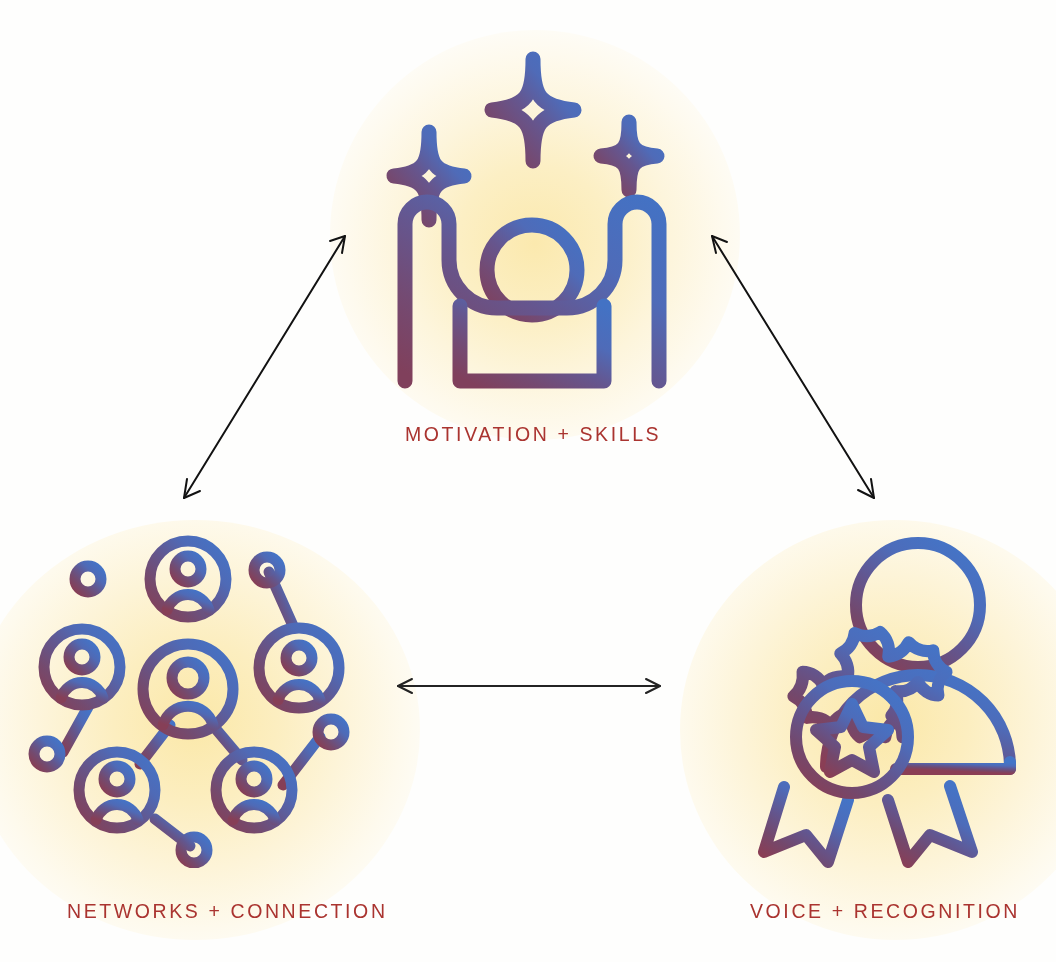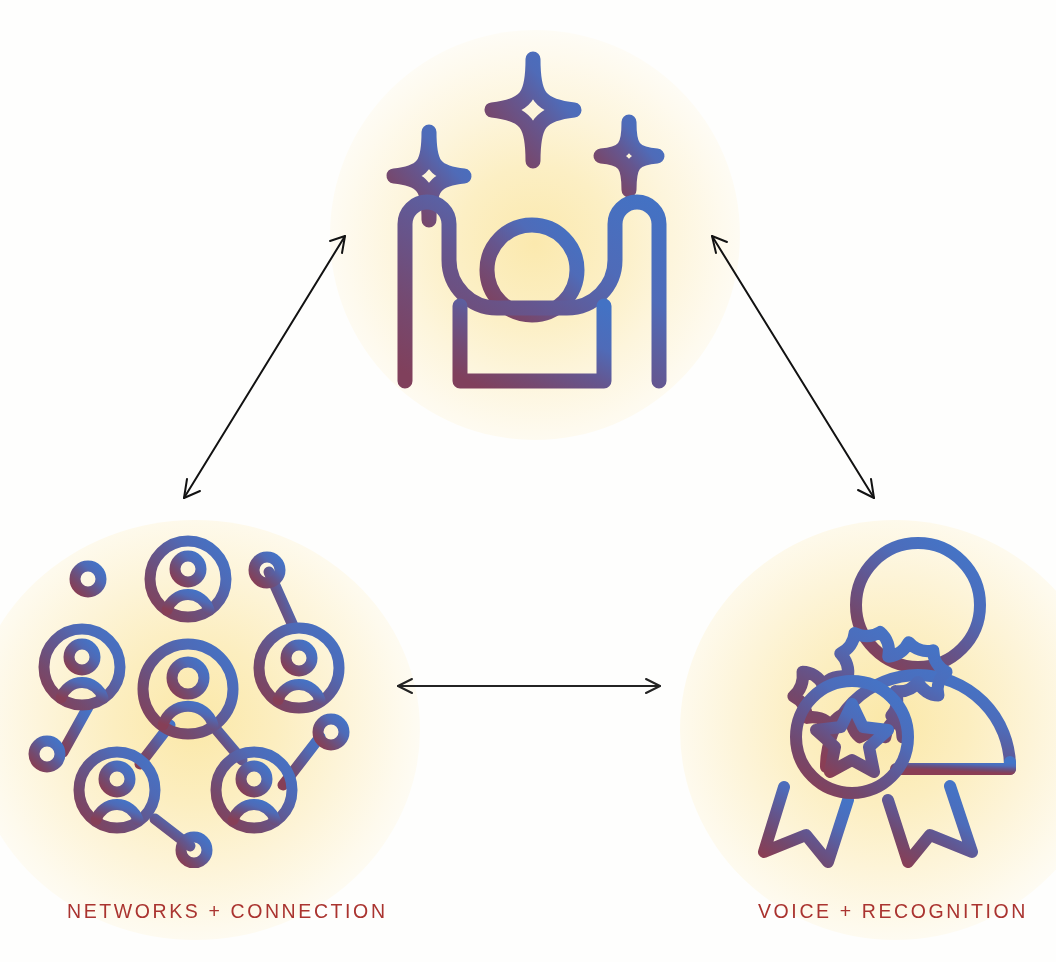--- a/index.html
+++ b/index.html
@@ -71,21 +71,21 @@
     position: absolute;
     color: #aa3430;
     font-size: 19.5px;
     letter-spacing: 2.6px;
     font-weight: 400;
     white-space: nowrap;
     font-family: "Liberation Sans", sans-serif;
   }
   #label-motivation { left: 405px; top: 423px; }
   #label-network    { left: 29px;  top: 900px; margin-left: 38px; }
-  #label-voice      { left: 750px; top: 900px; margin-left: 8px; }
+  #label-voice      { left: 750px; top: 900px; }
 </style>
 </head>
 <body>
 
 <div id="canvas">
 
   <svg width="0" height="0" style="position:absolute" aria-hidden="true">
     <defs>
       <linearGradient id="gradTop" x1="1" y1="0" x2="0.05" y2="1">
         <stop offset="0%" stop-color="#4372c4"></stop>
@@ -268,18 +268,19 @@
   </svg>
 
   <svg id="arrow-horizontal" class="arrow-svg" width="282" height="32" viewBox="0 0 282 32">
     <g stroke="#232323" stroke-width="2" fill="none" stroke-linecap="round">
       <line x1="10" y1="16" x2="272" y2="16"></line>
       <path d="M10 16 L24 9 M10 16 L24 23"></path>
       <path d="M272 16 L258 9 M272 16 L258 23"></path>
     </g>
   </svg>
 
+  <div class="label" id="label-motivation">MOTIVATION + SKILLS</div>
 
   <div class="label" id="label-network">NETWORKS + CONNECTION</div>
 
   <div class="label" id="label-voice">VOICE + RECOGNITION</div>
 
 </div>
 
 </body></html>

